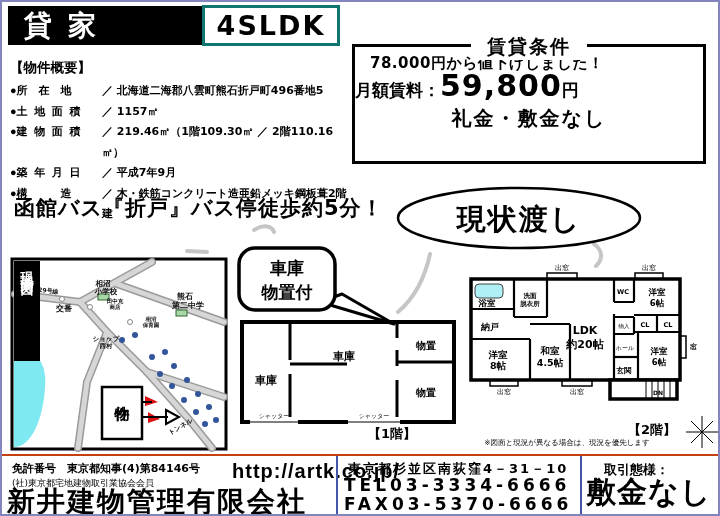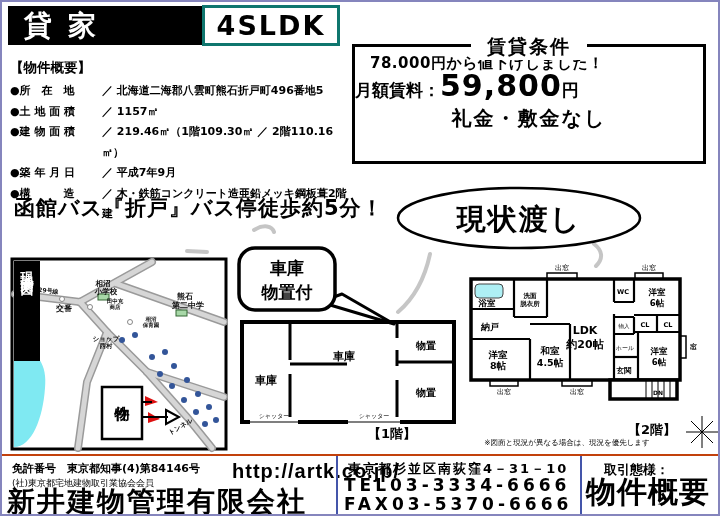--- a/index.html
+++ b/index.html
@@ -21,21 +21,21 @@
     background:#fff;padding:0 16px;font-size:19px;font-weight:800;letter-spacing:2px;white-space:nowrap;}
   .rent-line{margin-top:24px;display:flex;justify-content:flex-start;align-items:baseline;}
   .rent-label{font-size:17px;font-weight:800;}
   .rent-value{font-size:30px;font-weight:900;letter-spacing:1px;line-height:1;}
   .rent-unit{font-size:17px;font-weight:800;}
   .deposit{text-align:center;font-size:20px;font-weight:800;letter-spacing:2px;margin-top:3px;}
   
   .overview{left:8px;top:57px;width:340px;}
   .ov-title{font-size:13.5px;font-weight:800;margin-bottom:4px;}
   .ov-row{display:flex;font-size:11px;font-weight:bold;line-height:20.5px;}
-  .ov-label{width:92px;flex:none;}
+  .ov-label{width:92px;flex:none;font-family:Liberation Mono, monospace;}
   .ov-value{flex:1;}
   
   .access-note{left:12px;top:192px;font-size:21px;font-weight:800;letter-spacing:1px;}
   
   .footer{left:0;top:452px;width:716px;height:60px;border-top:2px solid #c2410c;}
   .f-license1{left:10px;top:5px;font-size:11px;font-weight:bold;}
   .f-license2{left:10px;top:21px;font-size:9px;}
   .f-company{left:5px;top:27px;font-size:28px;font-weight:900;letter-spacing:2px;white-space:nowrap;}
   .f-url{left:230px;top:4px;font-size:20px;font-weight:bold;letter-spacing:1px;
     font-family:Liberation Sans, sans-serif;}
@@ -288,16 +288,16 @@
     <div class="abs f-license1">免許番号　東京都知事(4)第84146号</div>
     <div class="abs f-license2">(社)東京都宅地建物取引業協会会員</div>
     <div class="abs f-company">新井建物管理有限会社</div>
     <div class="abs f-url">http://artk.co.jp/</div>
     <div class="abs f-div1"></div>
     <div class="abs f-address">東京都杉並区南荻窪4－31－10</div>
     <div class="abs f-tel">TEL03-3334-6666</div>
     <div class="abs f-fax">FAX03-5370-6666</div>
     <div class="abs f-div2"></div>
     <div class="abs f-deal-label">取引態様：</div>
-    <div class="abs f-deal-type">物件概要</div>
+    <div class="abs f-deal-type">敷金なし</div>
   </div>
 
 </div>
 
 </body></html>

